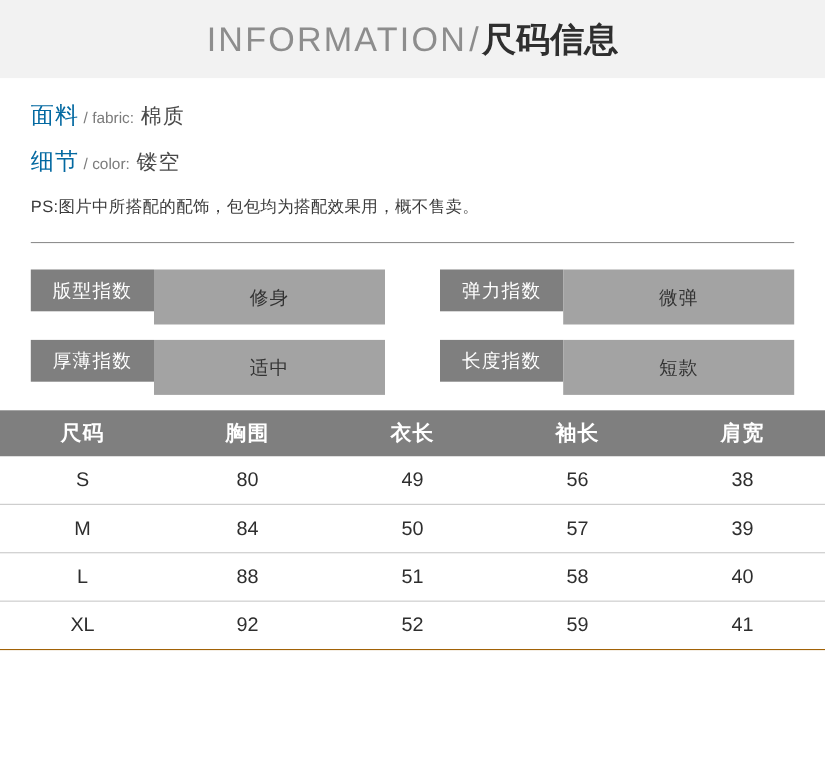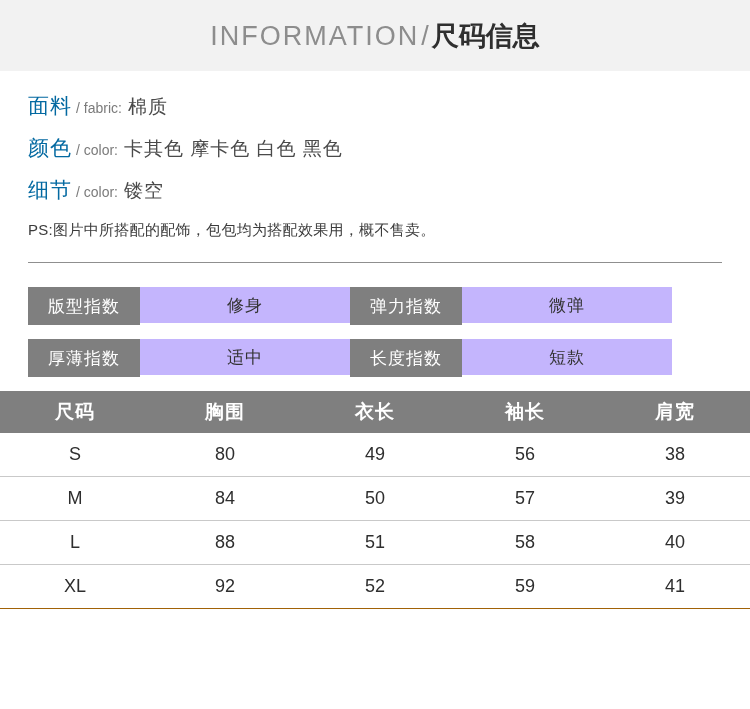--- a/index.html
+++ b/index.html
@@ -22,21 +22,21 @@
   }
   
   .header {
     height: 71px;
     background: #f2f2f2;
     display: flex;
     align-items: center;
     justify-content: center;
   }
   .header-title {
-    font-size: 27px;
+    font-size: 31px;
     letter-spacing: 1px;
     color: #6b6b6b;
     font-weight: 400;
     white-space: nowrap;
   }
   .header-title .en {
     color: #8d8d8d;
     letter-spacing: 2px;
   }
   .header-title .sep {
@@ -86,41 +86,42 @@
     border: 0;
     border-top: 1px solid #8f8f8f;
     height: 0;
   }
   
   .indices {
     padding: 24px 28px 0 28px;
   }
   .index-row {
     display: flex;
+    justify-content: space-between;
     margin-bottom: 14px;
   }
   .index-item {
     display: flex;
     width: 322px;
   }
   .index-key {
     width: 112px;
     height: 38px;
     background: #7f7f7f;
     color: #ffffff;
     font-size: 17px;
     display: flex;
     align-items: center;
     justify-content: center;
     letter-spacing: 1px;
   }
   .index-val {
     flex: 1;
-    height: 36px;
-    background: #c4b5fd;
+    height: 50px;
+    background: #a3a3a3;
     color: #333333;
     font-size: 17px;
     display: flex;
     align-items: center;
     justify-content: center;
     letter-spacing: 1px;
   }
   
   .size-table {
     margin-top: 0;
@@ -159,23 +160,20 @@
       <span class="en">INFORMATION</span><span class="sep">/</span><span class="cn">尺码信息</span>
     </div>
   </div>
 
   <div class="info">
 
     <div class="info-row">
       <span class="label-cn">面料</span><span class="label-en">/ fabric:</span><span class="value">棉质</span>
     </div>
 
-    <div class="info-row">
-      <span class="label-cn">颜色</span><span class="label-en">/ color:</span><span class="value">卡其色 摩卡色 白色 黑色</span>
-    </div>
 
     <div class="info-row">
       <span class="label-cn">细节</span><span class="label-en">/ color:</span><span class="value">镂空</span>
     </div>
 
     <div class="ps-row">PS:图片中所搭配的配饰，包包均为搭配效果用，概不售卖。</div>
   </div>
 
   <hr class="divider">
 

